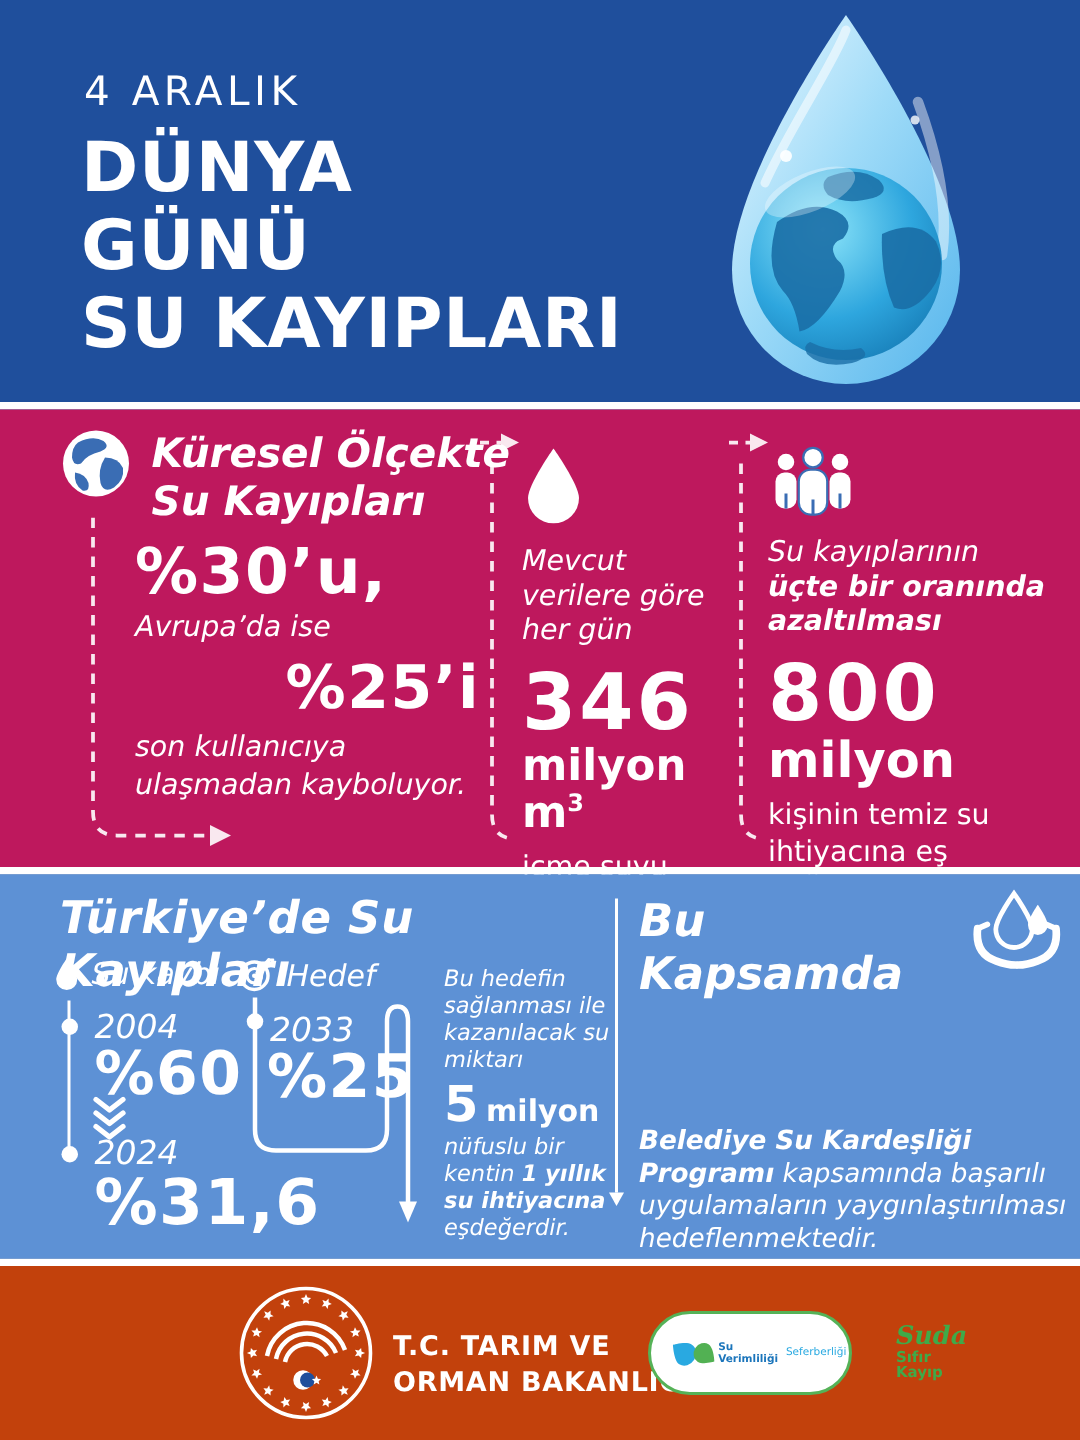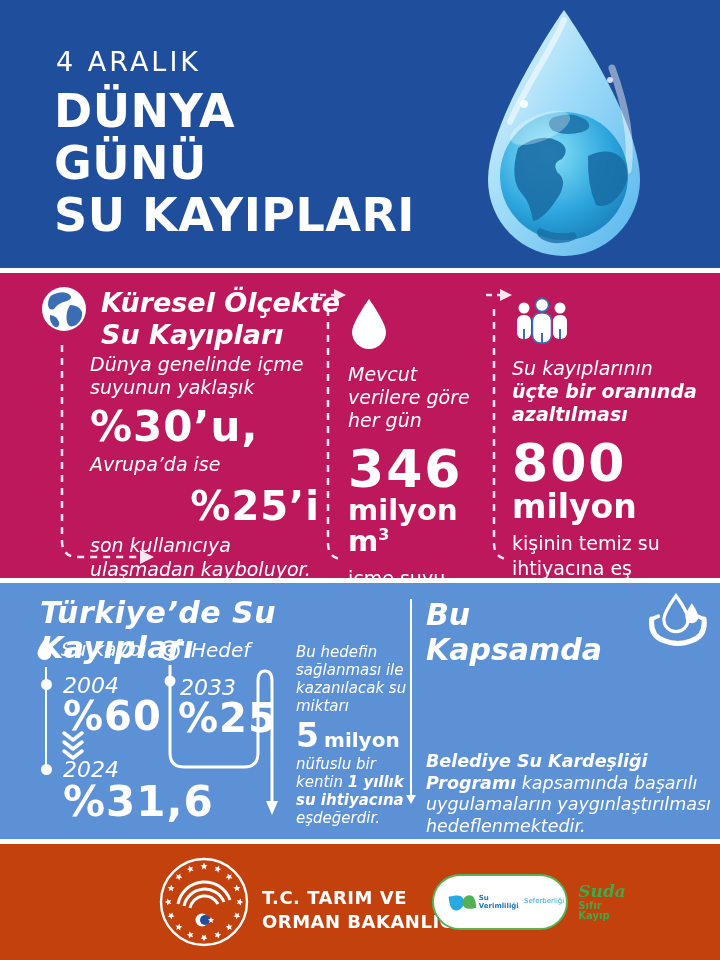--- a/index.html
+++ b/index.html
@@ -62,21 +62,21 @@
 
   
   .footer { position:relative; height:116px; background:#c2410c; }
   .ministry-text { position:absolute; left:262px; top:42px; font-size:18px; font-weight:700; line-height:1.35; letter-spacing:0.5px; }
   .emblem { position:absolute; left:158px; top:12px; }
   .badge { position:absolute; left:432px; top:30px; width:136px; height:56px; background:#fff; border:2px solid #55b257; border-radius:28px; display:flex; align-items:center; padding:4px 10px 4px 12px; gap:7px; }
   .badge .camp { display:flex; flex-direction:row; align-items:center; line-height:1.1; }
   .badge .camp .l1 { font-size:7px; font-weight:700; color:#1b75bb; margin-top:1px; }
   .badge .camp .l2 { font-size:7px; color:#29a9e1; }
   .badge .vline { width:1px; height:34px; background:#b9cbd6; }
-  .badge .prog { display:flex; flex-direction:column; align-items:center; line-height:1; }
+  .badge .prog { display:flex; flex-direction:column; align-items:center; line-height:1;margin-left:19px; }
   .badge .prog .script { font-family:"DejaVu Serif","Liberation Serif",serif; font-style:italic; font-weight:700; font-size:17px; color:#3faa49; }
   .badge .prog .bold { font-size:10px; font-weight:800; color:#3faa49; margin-top:1px; }
 </style>
 </head>
 <body>
 
 <div class="page">
 
   <div class="header">
     <div class="date">4 ARALIK</div>
@@ -138,21 +138,20 @@
       <polygon points="16,2 28,8 16,14" fill="#ffffff" opacity="0.9"></polygon>
       <path d="M10,22 V256 Q10,270 22,272" fill="none" stroke="#ffffff" stroke-width="2.5" stroke-dasharray="7 6" opacity="0.9"></path>
     </svg>
     <svg class="flow" style="left:484px;top:14px;" width="36" height="284" viewBox="0 0 36 284">
       <path d="M2,8 H16" fill="none" stroke="#ffffff" stroke-width="2.5" stroke-dasharray="6 5" opacity="0.9"></path>
       <polygon points="16,2 28,8 16,14" fill="#ffffff" opacity="0.9"></polygon>
       <path d="M10,22 V256 Q10,270 22,272" fill="none" stroke="#ffffff" stroke-width="2.5" stroke-dasharray="7 6" opacity="0.9"></path>
     </svg>
 
     <div class="gcol gcol1">
-      <div class="g-intro">Dünya genelinde içme suyunun yaklaşık</div>
       <div class="g-big">%30’u,</div>
       <div class="g-intro">Avrupa’da ise</div>
       <div class="g-big2">%25’i</div>
       <div class="g-outro it">son kullanıcıya ulaşmadan kayboluyor.</div>
     </div>
 
     <div class="gcol gcol2">
       <svg class="drop-icon" width="42" height="52" viewBox="0 0 42 52">
         <path d="M21,2 C21,2 4,26 4,35 a17,17 0 0 0 34,0 C38,26 21,2 21,2 Z" fill="#ffffff"></path>
       </svg>

